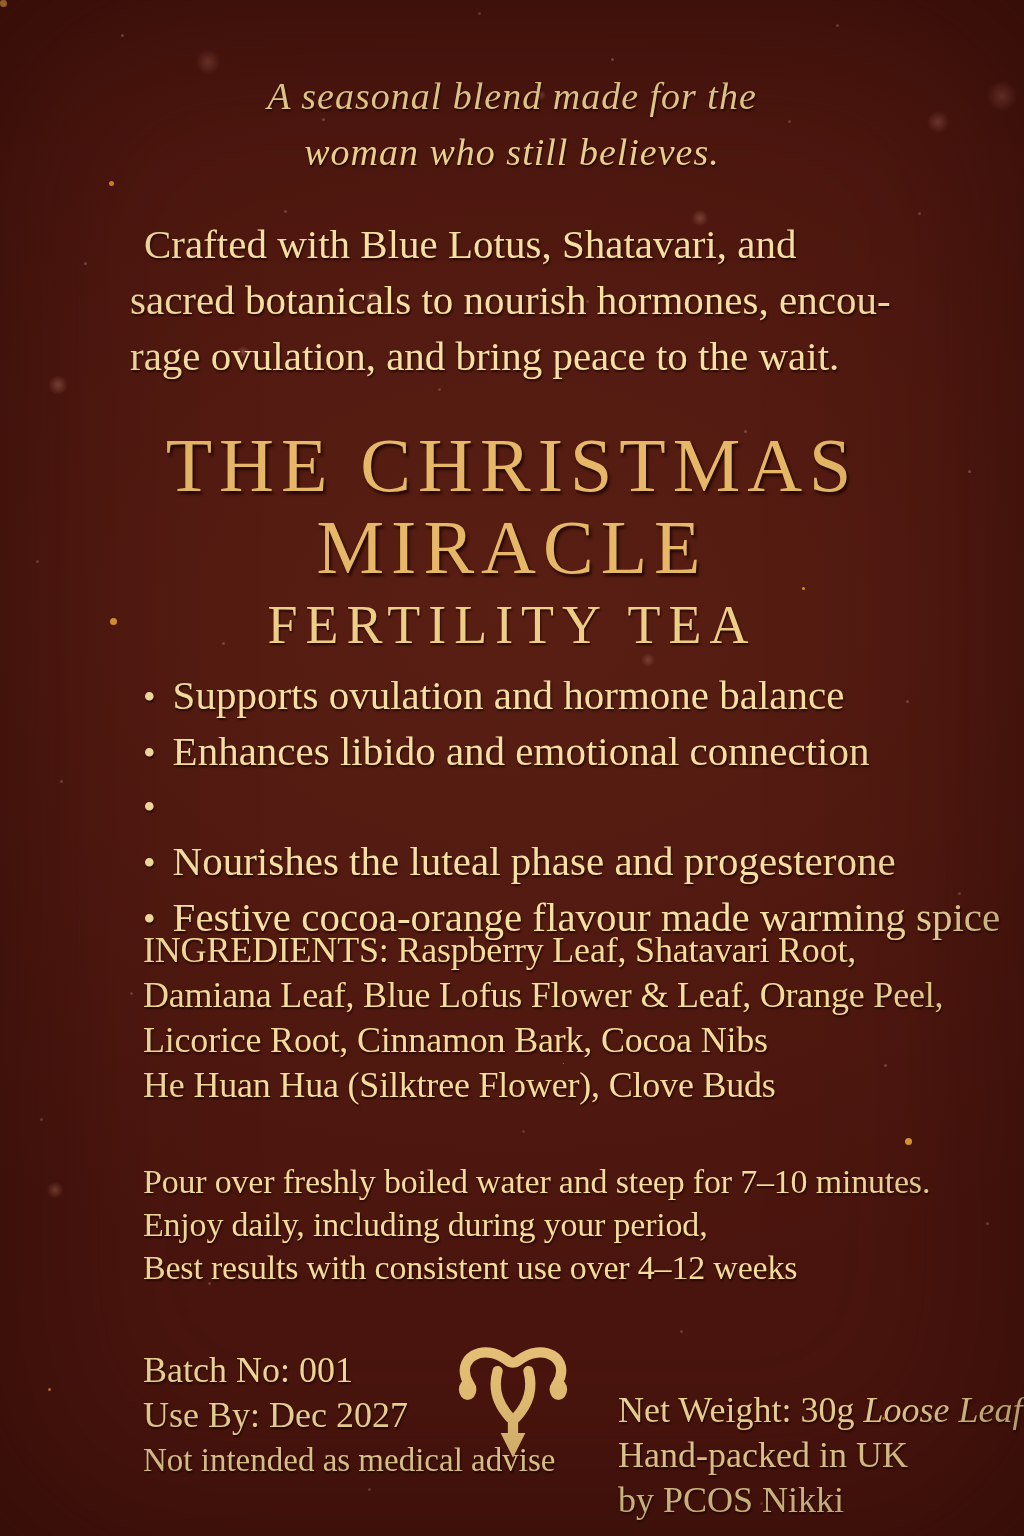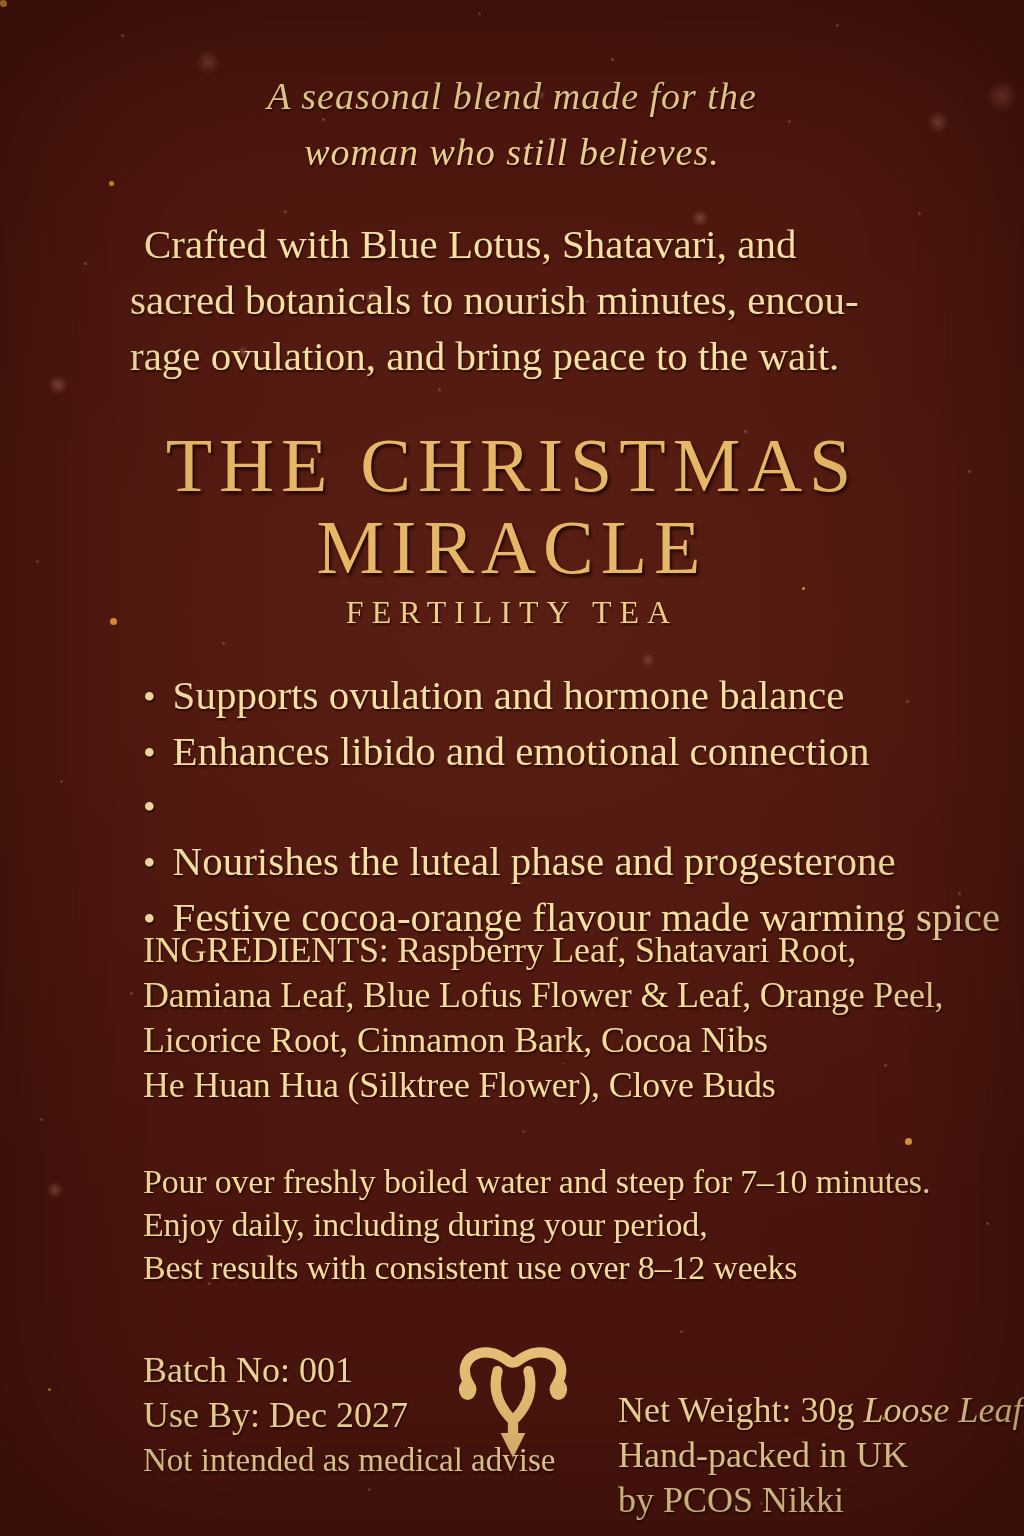--- a/index.html
+++ b/index.html
@@ -62,21 +62,21 @@
     font-size:38px;line-height:56px;color:#f2d893;letter-spacing:1px;}
 
   .intro{top:216px;left:130px;font-size:41px;line-height:56px;color:#f6e0a2;}
   .intro .l1{margin-left:14px;}
 
   .title{top:424px;left:0;width:100%;text-align:center;color:#e5b766;
     font-size:76px;line-height:82px;letter-spacing:7px;font-weight:500;
     text-shadow:2px 3px 3px rgba(30,5,0,.9);}
 
   .subtitle{top:594px;left:0;width:100%;text-align:center;color:#eecd85;
-    font-size:32px;letter-spacing:8px;}
+    font-size:54px;letter-spacing:8px;}
 
   .benefits{top:668px;left:143px;font-size:41px;line-height:54px;color:#f6e0a2;
     list-style:none;margin:0;padding:0;}
   .benefits li{display:flex;align-items:baseline;}
   .benefits .bullet{margin-right:17px;font-size:36px;}
 
   .ingredients{top:928px;left:143px;font-size:36px;line-height:45px;color:#f4dc9a;letter-spacing:-0.2px;}
 
   .directions{top:1160px;left:143px;font-size:34px;line-height:43px;color:#f4dc9a;letter-spacing:-0.2px;}
 
@@ -93,21 +93,21 @@
   <div class="specks"></div>
   <div class="gold-dots"></div>
 
   <div class="txt tagline">
     <div class="nowrap">A seasonal blend made for the</div>
     <div class="nowrap">woman who still believes.</div>
   </div>
 
   <div class="txt intro">
     <div class="nowrap l1">Crafted with Blue Lotus, Shatavari, and</div>
-    <div class="nowrap">sacred botanicals to nourish minutes, encou-</div>
+    <div class="nowrap">sacred botanicals to nourish hormones, encou-</div>
     <div class="nowrap">rage ovulation, and bring peace to the wait.</div>
   </div>
 
   <div class="txt title">
     <div class="nowrap">THE CHRISTMAS</div>
     <div class="nowrap">MIRACLE</div>
   </div>
 
   <div class="txt subtitle nowrap">FERTILITY TEA</div>
 
@@ -136,21 +136,21 @@
   <div class="txt ingredients">
     <div class="nowrap">INGREDIENTS: Raspberry Leaf, Shatavari Root,</div>
     <div class="nowrap">Damiana Leaf, Blue Lofus Flower &amp; Leaf, Orange Peel,</div>
     <div class="nowrap">Licorice Root, Cinnamon Bark, Cocoa Nibs</div>
     <div class="nowrap">He Huan Hua (Silktree Flower), Clove Buds</div>
   </div>
 
   <div class="txt directions">
     <div class="nowrap">Pour over freshly boiled water and steep for 7–10 minutes.</div>
     <div class="nowrap">Enjoy daily, including during your period,</div>
-    <div class="nowrap">Best results with consistent use over 8–12 weeks</div>
+    <div class="nowrap">Best results with consistent use over 4–12 weeks</div>
   </div>
 
   <div class="txt footer-left">
     <div class="nowrap">Batch No: 001</div>
     <div class="nowrap">Use By: Dec 2027</div>
     <div class="nowrap disclaimer">Not intended as medical advise</div>
   </div>
 
   <div class="footer-icon">
     <svg viewBox="0 0 120 130" width="126" height="134" aria-hidden="true">

